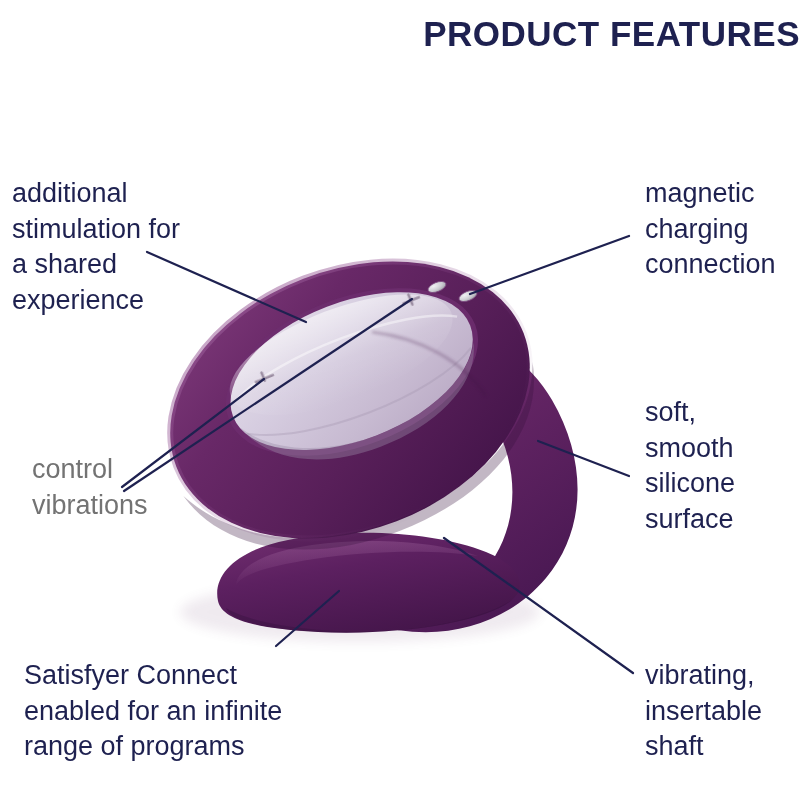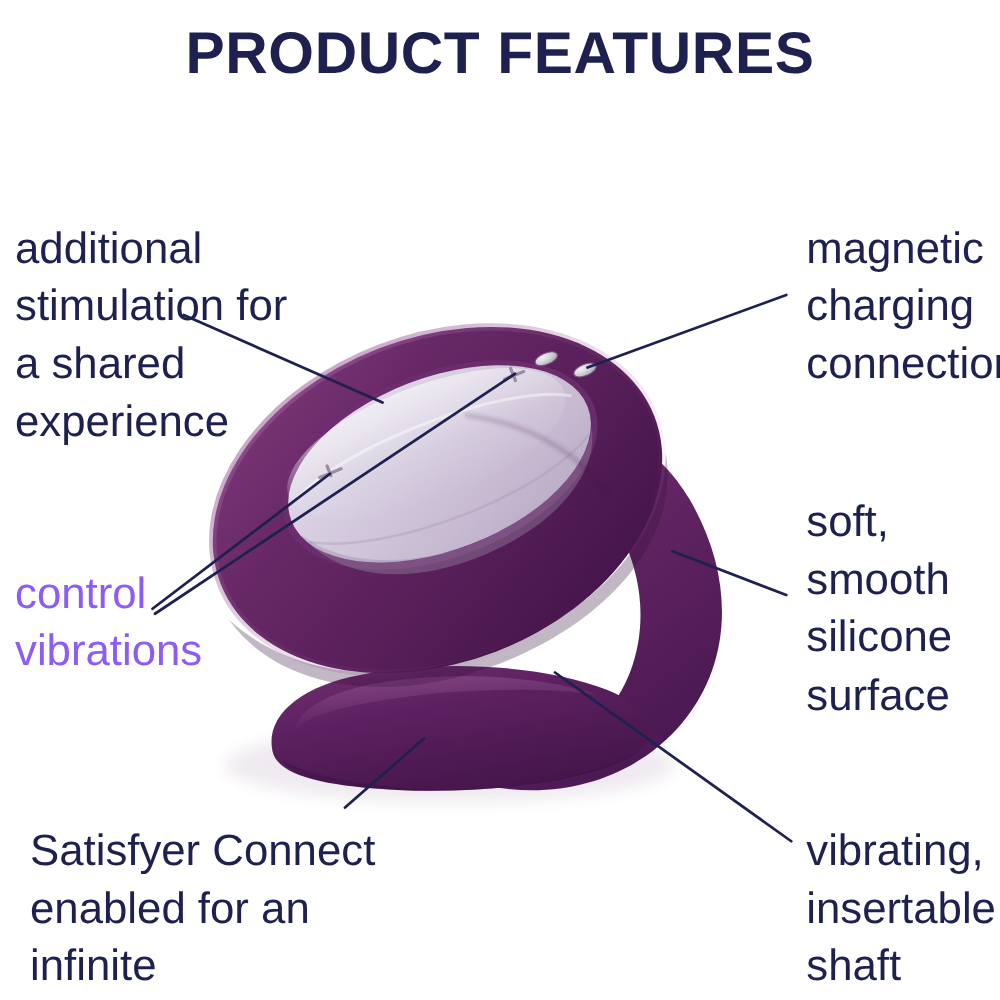--- a/index.html
+++ b/index.html
@@ -23,34 +23,34 @@
     height: 800px;
     background: #ffffff;
   }
 
   
   .page-title {
     position: absolute;
     left: 0;
     top: 14px;
     width: 800px;
-    text-align: center;
-    font-size: 47px;
+    text-align: right;
+    font-size: 35px;
     font-weight: 700;
     letter-spacing: 0.5px;
     color: #1e2150;
     font-family: "Liberation Sans", sans-serif;
     white-space: nowrap;
   }
 
   
   .callout {
     position: absolute;
     color: #1e2150;
-    font-size: 35px;
+    font-size: 27px;
     line-height: 1.32;
     font-weight: 400;
     font-family: "Liberation Sans", sans-serif;
     white-space: pre-line;
   }
   .callout.align-left  { text-align: left; }
 
   #label-additional   { left: 12px;  top: 176px; width: 270px; }
   #label-magnetic     { left: 645px; top: 176px; width: 160px; }
   #label-control      { left: 12px;  top: 452px; width: 240px; }
@@ -238,21 +238,21 @@
 
   <div class="callout align-left" id="label-additional" style="color: rgb(30, 33, 80);">additional
 stimulation for
 a shared
 experience</div>
 
   <div class="callout align-left" id="label-magnetic" style="color: rgb(30, 33, 80);">magnetic
 charging
 connection</div>
 
-  <div class="callout align-left" id="label-control" style="color: #8b5cf6;">control
+  <div class="callout align-left" id="label-control" style="color: #737373; margin-left: 20px;">control
 vibrations</div>
 
   <div class="callout align-left" id="label-soft" style="color: rgb(30, 33, 80);">soft,
 smooth
 silicone
 surface</div>
 
   <div class="callout align-left" id="label-connect" style="color: rgb(30, 33, 80);">Satisfyer Connect
 enabled for an infinite
 range of programs</div>

